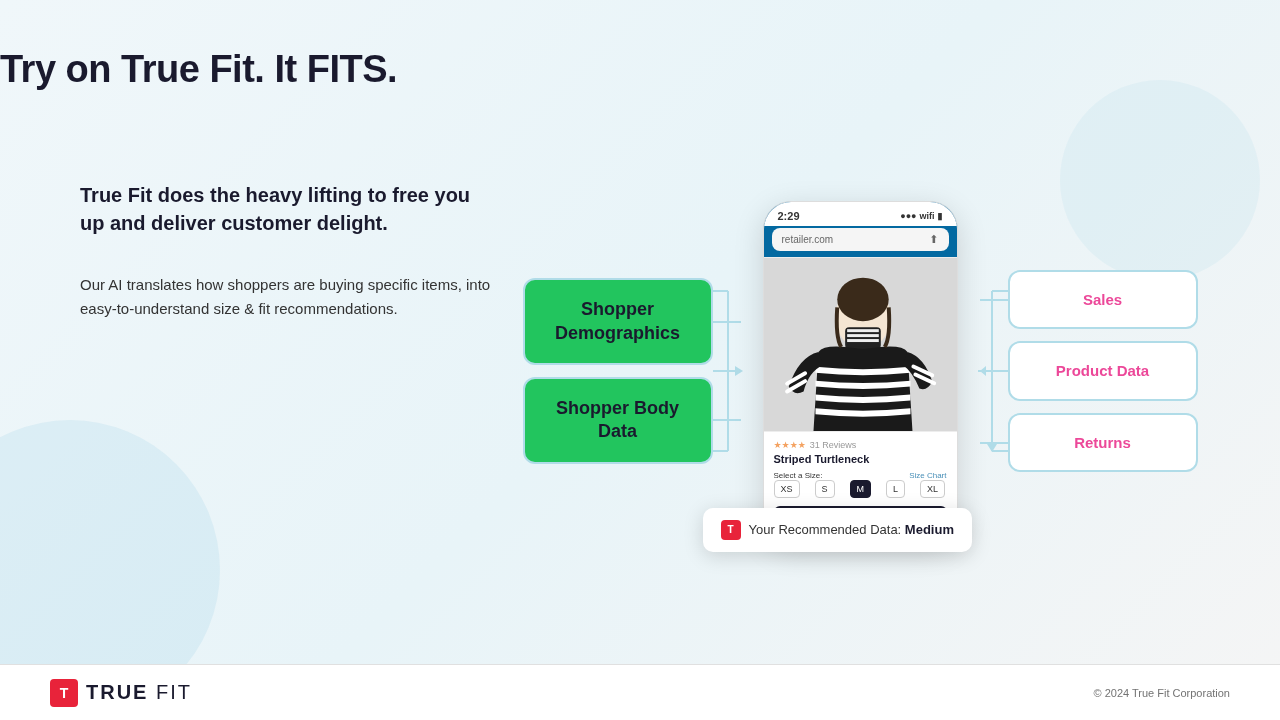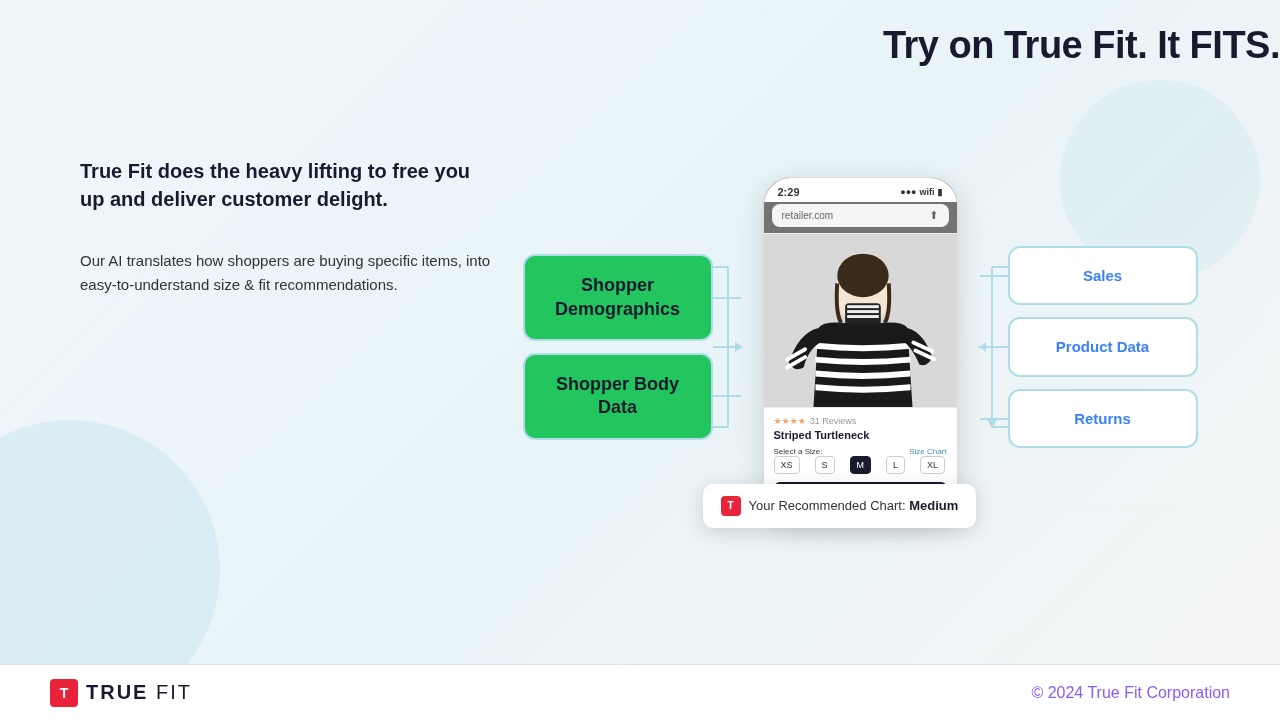--- a/index.html
+++ b/index.html
@@ -27,22 +27,22 @@
       width: 200px;
       height: 200px;
       border-radius: 50%;
       background: rgba(180,220,235,0.2);
       top: 80px;
       right: 20px;
     }
 
     
     .page-title {
-      text-align: right;
-      padding-top: 24px;
+      text-align: left;
+      padding-top: 48px;
       font-size: 38px;
       font-weight: 800;
       color: #1a1a2e;
       letter-spacing: -0.5px;
     }
 
     
     .main-content {
       display: flex;
       align-items: flex-start;
@@ -121,21 +121,21 @@
       margin-left: 0;
     }
     .right-box {
       background: white;
       border: 2px solid #b0dce8;
       border-radius: 12px;
       padding: 18px 28px;
       text-align: center;
       font-size: 15px;
       font-weight: 600;
-      color: #3b82f6;
+      color: #ec4899;
       width: 190px;
       line-height: 1.3;
       position: relative;
     }
     .right-box::before {
       content: '';
       position: absolute;
       left: -30px;
       top: 50%;
       transform: translateY(-50%);
@@ -148,21 +148,21 @@
     .phone-container {
       display: flex;
       flex-direction: column;
       align-items: center;
       position: relative;
       margin: 0 20px;
     }
 
     .phone-mockup {
       width: 195px;
-      background: #737373;
+      background: #0369a1;
       border-radius: 28px;
       border: 1.5px solid #ddd;
       box-shadow: 0 8px 30px rgba(0,0,0,0.15);
       overflow: hidden;
       position: relative;
     }
 
     .phone-status-bar {
       display: flex;
       justify-content: space-between;
@@ -338,22 +338,22 @@
     .logo-text {
       font-size: 20px;
       font-weight: 800;
       color: #1a1a2e;
       letter-spacing: 2px;
     }
     .logo-text span {
       font-weight: 300;
     }
     .copyright {
-      font-size: 16px;
-      color: #8b5cf6;
+      font-size: 11px;
+      color: #737373;
     }
 
     
     .diagram-wrapper {
       position: relative;
       display: flex;
       align-items: center;
       gap: 0;
     }
   </style>
@@ -471,21 +471,21 @@
             </div>
             <div class="add-to-cart">Add to Cart</div>
           </div>
         </div>
 
         <div class="recommendation-badge">
           <div class="tf-badge-icon">
             <span>T</span>
           </div>
           <span class="badge-text">
-            <span>Your Recommended Chart:</span> <span class="badge-bold">Medium</span>
+            <span>Your Recommended Data:</span> <span class="badge-bold">Medium</span>
           </span>
         </div>
       </div>
 
       <div style="position:relative; width:30px; align-self:stretch; display:flex; align-items:center; justify-content:center;">
         <svg width="30" height="230" style="position:absolute; top:50%; transform:translateY(-50%);">
 
           <line x1="0" y1="115" x2="14" y2="115" stroke="#b0dce8" stroke-width="2"></line>
 
           <line x1="14" y1="35" x2="14" y2="195" stroke="#b0dce8" stroke-width="2"></line>

